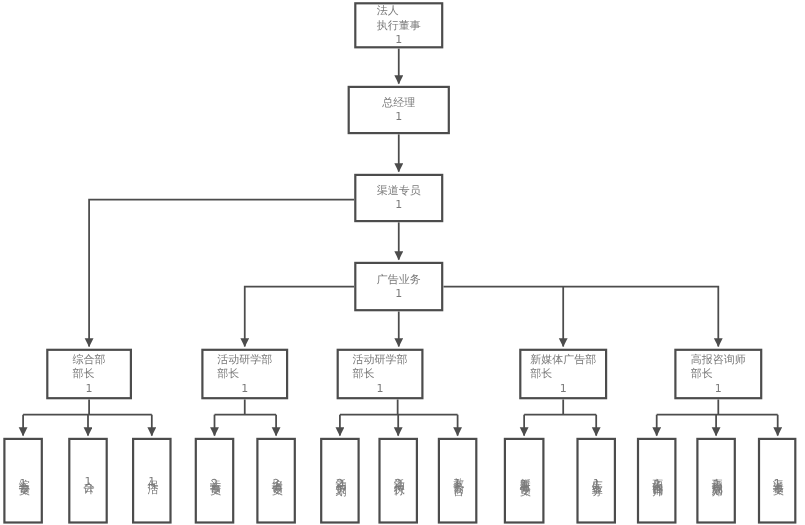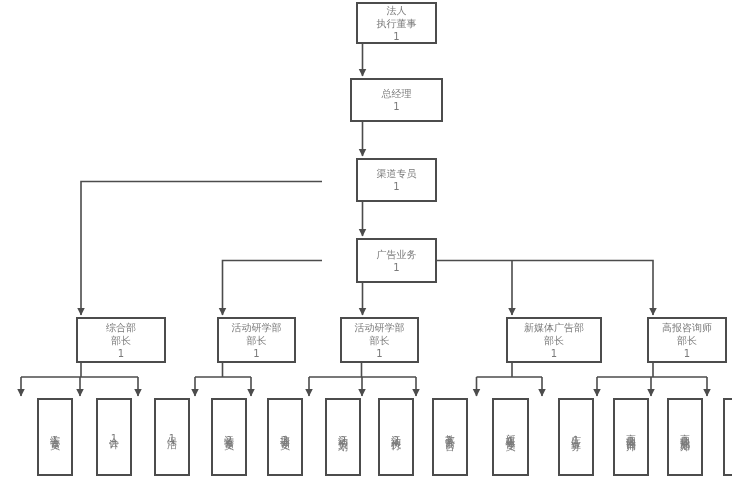--- a/index.html
+++ b/index.html
@@ -25,22 +25,21 @@
     box-sizing:border-box;
     background:var(--fill);
     border:2px solid var(--border);
     color:var(--text);
     font-size:10px;
     line-height:13px;
     display:flex;
     flex-direction:column;
     align-items:center;
     justify-content:center;
-    text-align:center;
-    margin-left:34px;
+    text-align:left;
   }
   .node .t{white-space:pre-line;}
   .vnode .v{
     writing-mode:vertical-rl;
     text-orientation:upright;
     letter-spacing:2px;
   }
 </style>
 </head>
 <body>
@@ -95,36 +94,36 @@
   </div>
   <div class="node" style="left:322px;top:158px;width:81px;height:44px">
     <div class="t">渠道专员</div>
     <div class="c">1</div>
   </div>
   <div class="node" style="left:322px;top:238px;width:81px;height:45px">
     <div class="t">广告业务</div>
     <div class="c">1</div>
   </div>
 
-  <div class="node" style="left:42px;top:317px;width:90px;height:46px">
+  <div class="node" style="left:42px;top:317px;width:78px;height:46px">
     <div class="t">综合部
 部长</div>
     <div class="c">1</div>
   </div>
   <div class="node" style="left:183px;top:317px;width:79px;height:46px">
     <div class="t">活动研学部
 部长</div>
     <div class="c">1</div>
   </div>
   <div class="node" style="left:306px;top:317px;width:79px;height:46px">
     <div class="t">活动研学部
 部长</div>
     <div class="c">1</div>
   </div>
-  <div class="node" style="left:472px;top:317px;width:96px;height:46px">
+  <div class="node" style="left:472px;top:317px;width:80px;height:46px">
     <div class="t">新媒体广告部
 部长</div>
     <div class="c">1</div>
   </div>
   <div class="node" style="left:613px;top:317px;width:80px;height:46px">
     <div class="t">高报咨询师
 部长</div>
     <div class="c">1</div>
   </div>
 

